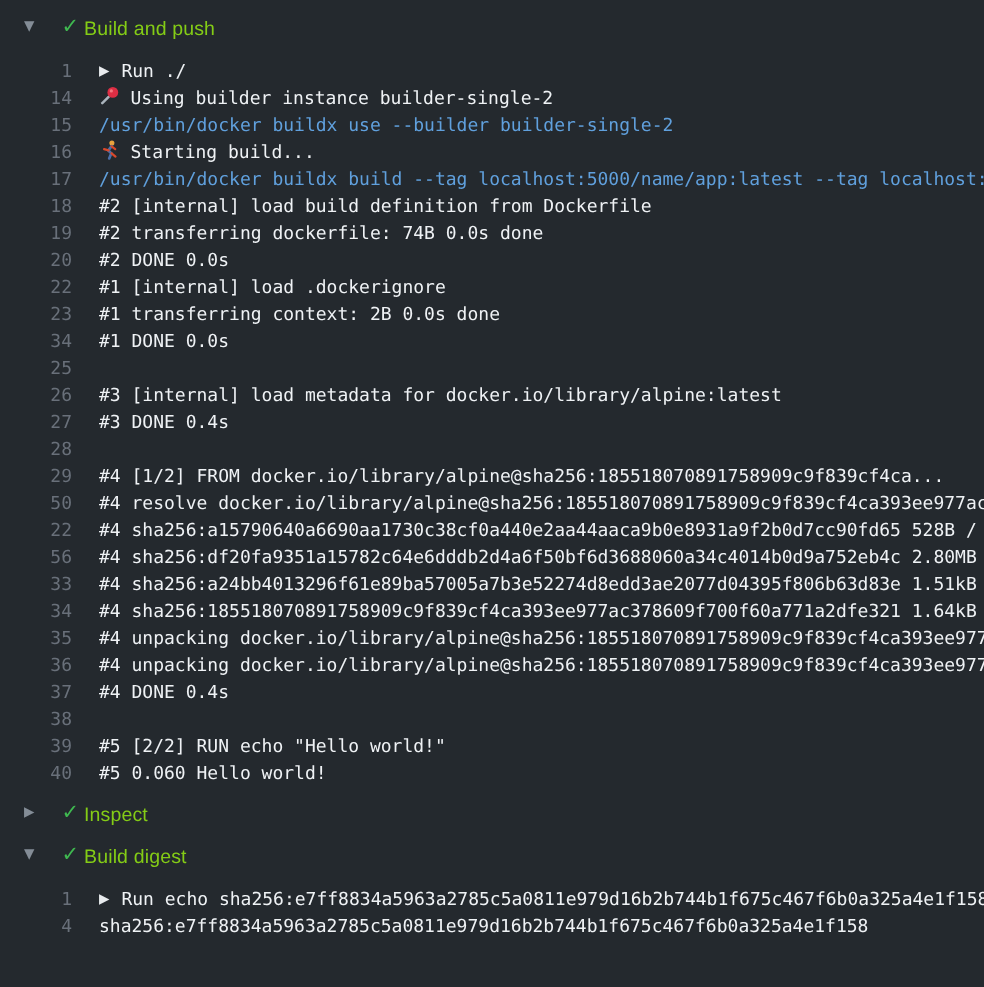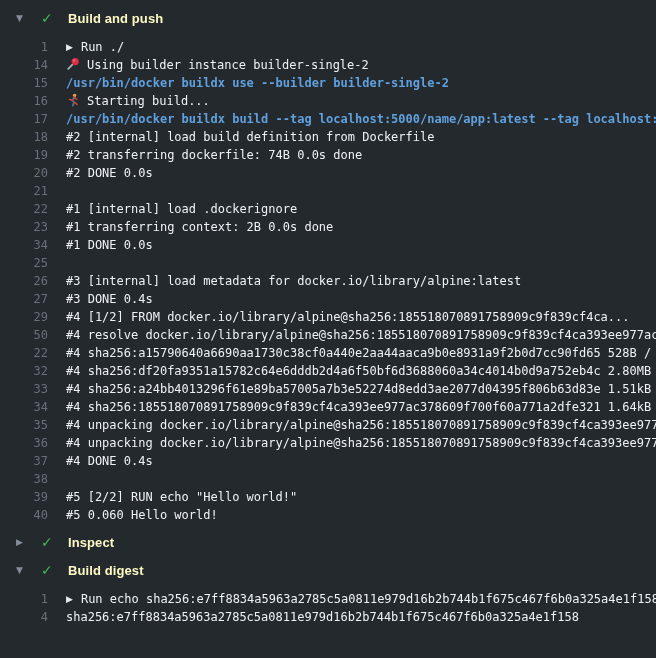--- a/index.html
+++ b/index.html
@@ -36,25 +36,25 @@
   .check {
     flex: 0 0 15px;
     margin-left: 12px;
     font-size: 14px;
     font-weight: bold;
     color: #3fb950;
     font-family: "DejaVu Sans", sans-serif;
     line-height: 15px;
   }
   .group-title {
-    margin-left: 12px;
+    margin-left: 0;
     font-family: "Liberation Sans", sans-serif;
     font-size: 13px;
-    font-weight: 700;
-    color: #fef9c3;
+    font-weight: 400;
+    color: #84cc16;
     letter-spacing: 0.1px;
   }
   .lines {
     margin-top: 10px;
     margin-bottom: 4px;
   }
   .line {
     display: flex;
     height: 18px;
     line-height: 18px;
@@ -65,21 +65,21 @@
   .line-num {
     flex: 0 0 48px;
     text-align: right;
     color: #69707a;
     cursor: pointer;
   }
   .line-text {
     padding-left: 18px;
     color: #eff2f5;
   }
-  .line-text.command { color: #60a0dd; font-weight: bold; }
+  .line-text.command { color: #60a0dd; font-weight: normal; }
   .play {
     display: inline-block;
     font-size: 9px;
     color: #e8ebee;
     font-family: "DejaVu Sans", sans-serif;
     margin-right: 8px;
     vertical-align: 1px;
     cursor: pointer;
   }
   .emoji-icon {
@@ -109,31 +109,31 @@
       <div class="line"><span class="line-num">15</span><span class="line-text command"><span>/usr/bin/docker buildx use --builder builder-single-2</span></span></div>
       <div class="line"><span class="line-num">16</span><span class="line-text"><svg class="emoji-icon" viewBox="0 0 14 14">
             <circle cx="8.6" cy="2.4" r="1.7" fill="#e8a33d"></circle>
             <path d="M8.4 4.4 L6.2 7.4 L8.2 9.2 L6.8 12.6" stroke="#4a6ea8" stroke-width="1.8" fill="none" stroke-linecap="round"></path>
             <path d="M8.4 4.6 L10.8 6.4 M6.4 7.2 L3.4 6.4 M8.4 9.2 L11 11.4" stroke="#d9482b" stroke-width="1.5" fill="none" stroke-linecap="round"></path>
           </svg><span>Starting build...</span></span></div>
       <div class="line"><span class="line-num">17</span><span class="line-text command"><span>/usr/bin/docker buildx build --tag localhost:5000/name/app:latest --tag localhost:50</span></span></div>
       <div class="line"><span class="line-num">18</span><span class="line-text"><span>#2 [internal] load build definition from Dockerfile</span></span></div>
       <div class="line"><span class="line-num">19</span><span class="line-text"><span>#2 transferring dockerfile: 74B 0.0s done</span></span></div>
       <div class="line"><span class="line-num">20</span><span class="line-text"><span>#2 DONE 0.0s</span></span></div>
-      <div class="line"><span class="line-num">21</span><span class="line-text"><span></span></span></div>
       <div class="line"><span class="line-num">22</span><span class="line-text"><span>#1 [internal] load .dockerignore</span></span></div>
       <div class="line"><span class="line-num">23</span><span class="line-text"><span>#1 transferring context: 2B 0.0s done</span></span></div>
       <div class="line"><span class="line-num">34</span><span class="line-text"><span>#1 DONE 0.0s</span></span></div>
       <div class="line"><span class="line-num">25</span><span class="line-text"><span></span></span></div>
       <div class="line"><span class="line-num">26</span><span class="line-text"><span>#3 [internal] load metadata for docker.io/library/alpine:latest</span></span></div>
       <div class="line"><span class="line-num">27</span><span class="line-text"><span>#3 DONE 0.4s</span></span></div>
+      <div class="line"><span class="line-num">28</span><span class="line-text"><span></span></span></div>
       <div class="line"><span class="line-num">29</span><span class="line-text"><span>#4 [1/2] FROM docker.io/library/alpine@sha256:185518070891758909c9f839cf4ca...</span></span></div>
       <div class="line"><span class="line-num">50</span><span class="line-text"><span>#4 resolve docker.io/library/alpine@sha256:185518070891758909c9f839cf4ca393ee977ac3</span></span></div>
       <div class="line"><span class="line-num">22</span><span class="line-text"><span>#4 sha256:a15790640a6690aa1730c38cf0a440e2aa44aaca9b0e8931a9f2b0d7cc90fd65 528B / 5</span></span></div>
-      <div class="line"><span class="line-num">32</span><span class="line-text"><span>#4 sha256:df20fa9351a15782c64e6dddb2d4a6f50bf6d3688060a34c4014b0d9a752eb4c 2.80MB /</span></span></div>
+      <div class="line"><span class="line-num">56</span><span class="line-text"><span>#4 sha256:df20fa9351a15782c64e6dddb2d4a6f50bf6d3688060a34c4014b0d9a752eb4c 2.80MB /</span></span></div>
       <div class="line"><span class="line-num">33</span><span class="line-text"><span>#4 sha256:a24bb4013296f61e89ba57005a7b3e52274d8edd3ae2077d04395f806b63d83e 1.51kB /</span></span></div>
       <div class="line"><span class="line-num">34</span><span class="line-text"><span>#4 sha256:185518070891758909c9f839cf4ca393ee977ac378609f700f60a771a2dfe321 1.64kB /</span></span></div>
       <div class="line"><span class="line-num">35</span><span class="line-text"><span>#4 unpacking docker.io/library/alpine@sha256:185518070891758909c9f839cf4ca393ee977a</span></span></div>
       <div class="line"><span class="line-num">36</span><span class="line-text"><span>#4 unpacking docker.io/library/alpine@sha256:185518070891758909c9f839cf4ca393ee977a</span></span></div>
       <div class="line"><span class="line-num">37</span><span class="line-text"><span>#4 DONE 0.4s</span></span></div>
       <div class="line"><span class="line-num">38</span><span class="line-text"><span></span></span></div>
       <div class="line"><span class="line-num">39</span><span class="line-text"><span>#5 [2/2] RUN echo "Hello world!"</span></span></div>
       <div class="line"><span class="line-num">40</span><span class="line-text"><span>#5 0.060 Hello world!</span></span></div>
     </div>
     <div class="group-header">

